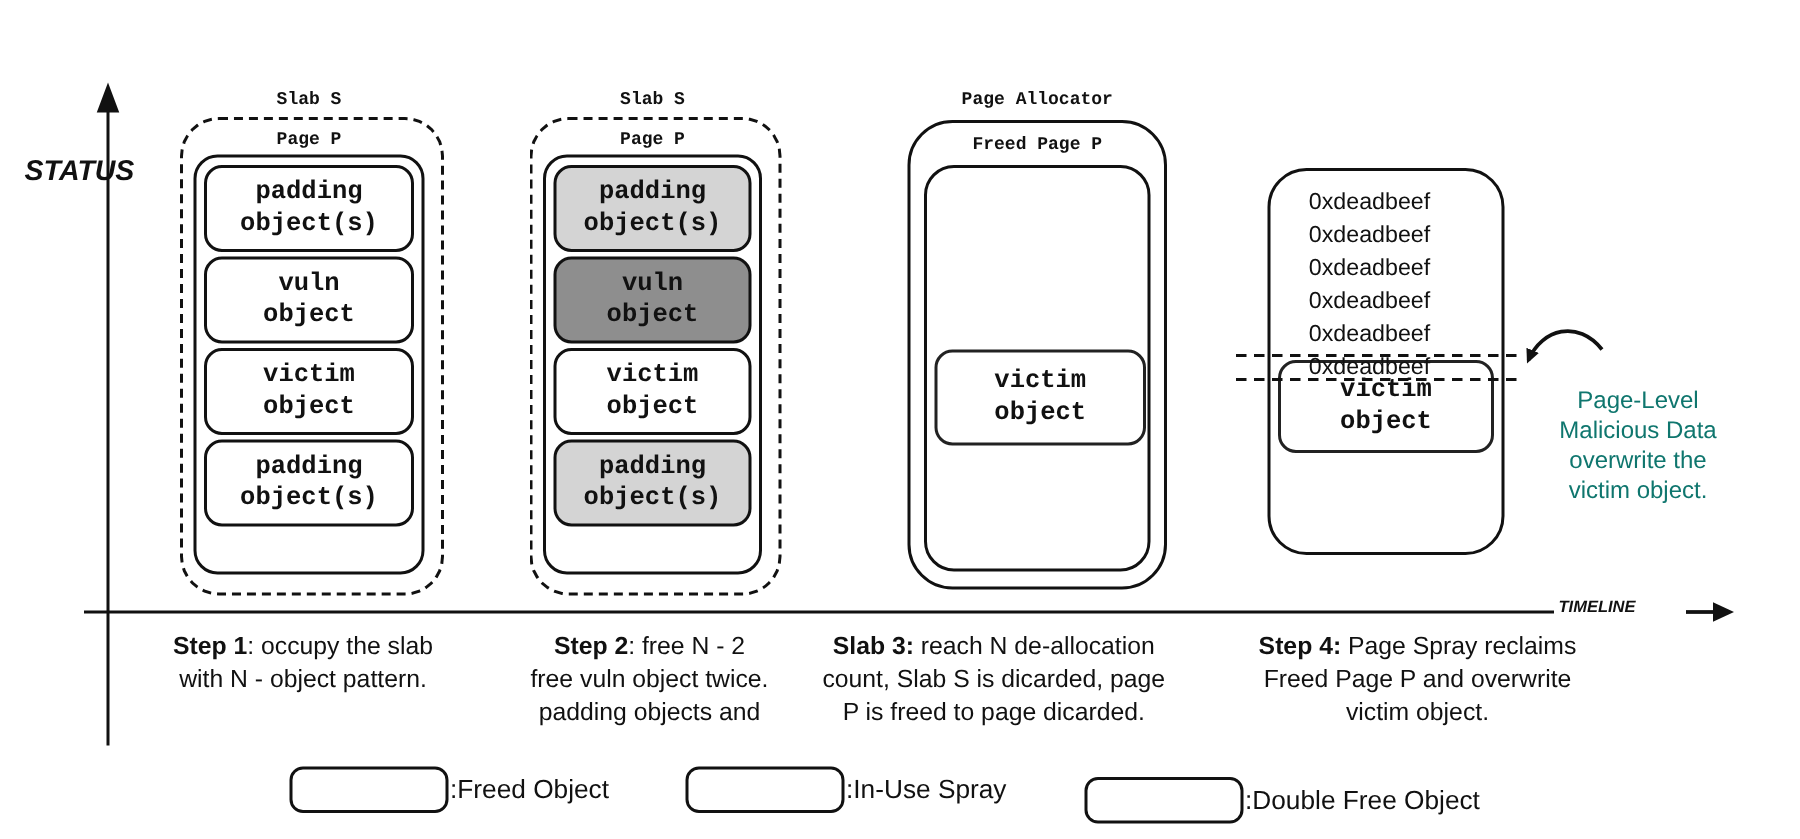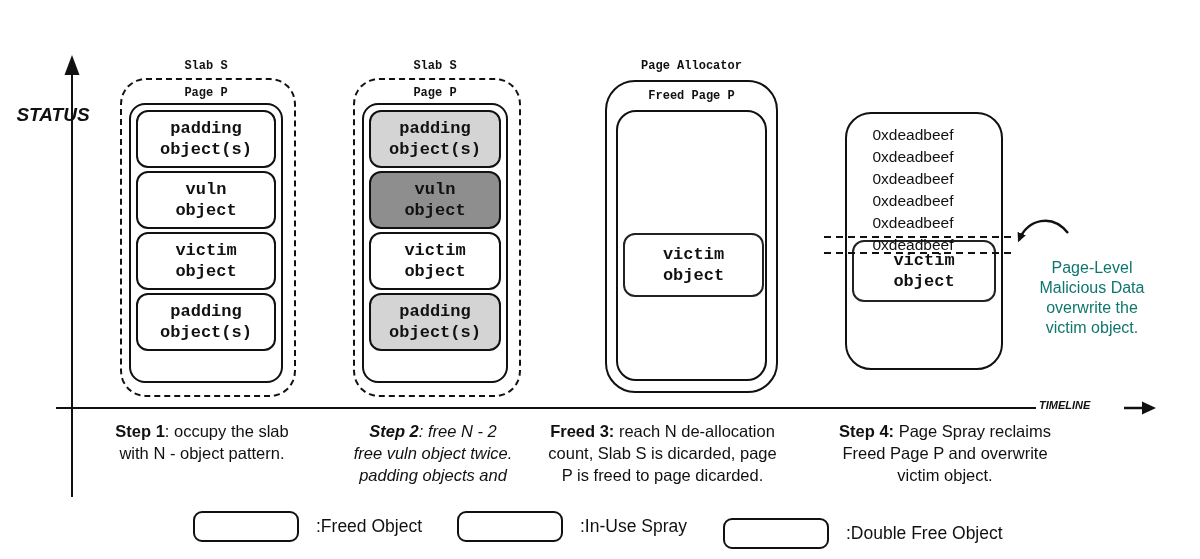--- a/index.html
+++ b/index.html
@@ -50,21 +50,21 @@
   }
   .caption{
     position:absolute;text-align:center;font-size:16.5px;line-height:22px;color:#111;
   }
   .cap-line{min-height:22px;}
   .caption b{font-weight:bold;}
   .annotation{
     position:absolute;text-align:center;font-size:16px;line-height:20px;color:#0f766e;
   }
   .legend-group{
-    position:absolute;display:flex;align-items:center;height:34px;gap:16px;
+    position:absolute;display:flex;align-items:center;height:34px;
   }
   .legend-swatch{
     width:106px;height:31px;border:2.5px solid #111;border-radius:9px;box-sizing:border-box;background:#fff;
   }
   .legend-label{
     font-size:17.5px;white-space:nowrap;margin-left:1px;
   }
   svg.overlay{position:absolute;left:0;top:0;z-index:5;pointer-events:none;}
   .z2{z-index:2;}
 </style>
@@ -146,27 +146,27 @@
     <div>Page-Level</div>
     <div>Malicious Data</div>
     <div>overwrite the</div>
     <div>victim object.</div>
   </div>
 
   <div class="caption" style="left:102px;top:420px;width:200px;">
     <div class="cap-line"><b>Step 1</b><span>: occupy the slab</span></div>
     <div class="cap-line">with N - object pattern.</div>
   </div>
-  <div class="caption" style="left:333px;top:420px;width:200px;font-style:italic;">
+  <div class="caption" style="left:333px;top:420px;width:200px;">
     <div class="cap-line"><b>Step 2</b><span>: free N - 2</span></div>
     <div class="cap-line">free vuln object twice.</div>
     <div class="cap-line">padding objects and</div>
   </div>
   <div class="caption" style="left:520px;top:420px;width:285px;">
-    <div class="cap-line"><b>Freed 3:</b><span> reach N de-allocation</span></div>
+    <div class="cap-line"><b>Slab 3:</b><span> reach N de-allocation</span></div>
     <div class="cap-line">count, Slab S is dicarded, page</div>
     <div class="cap-line">P is freed to page dicarded.</div>
   </div>
   <div class="caption" style="left:820px;top:420px;width:250px;">
     <div class="cap-line"><b>Step 4:</b><span> Page Spray reclaims</span></div>
     <div class="cap-line">Freed Page P and overwrite</div>
     <div class="cap-line">victim object.</div>
   </div>
 
   <div class="legend-group" style="left:193px;top:509px;">

